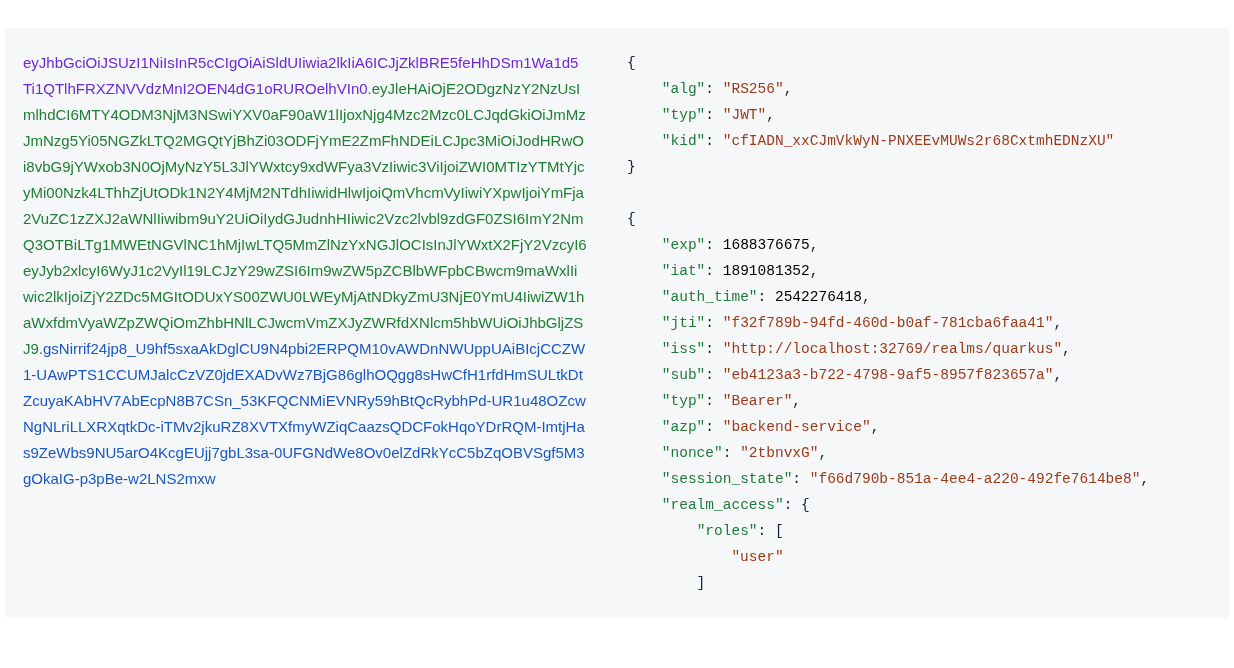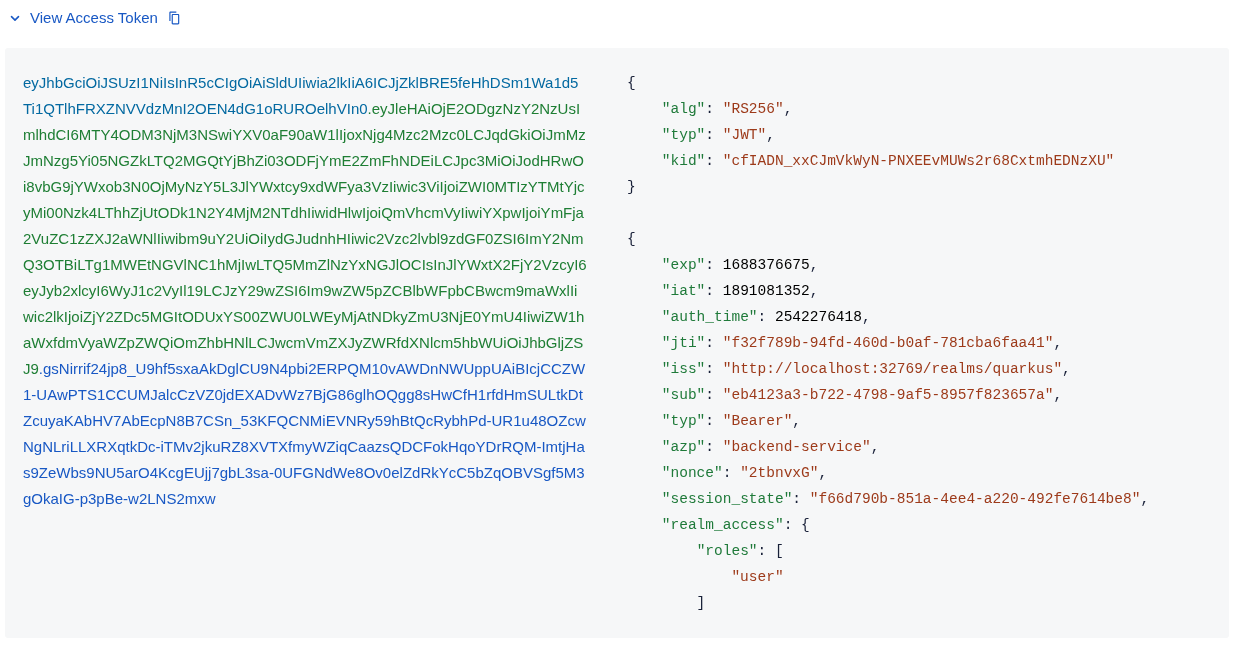--- a/index.html
+++ b/index.html
@@ -68,53 +68,40 @@
   font-weight: 700;
   color: #0f172a;
 }
 .encoded {
   font-family: -apple-system, BlinkMacSystemFont, "Segoe UI", Arial, sans-serif;
   font-size: 15px;
   line-height: 26px;
   word-break: break-all;
   overflow-wrap: anywhere;
 }
-.encoded .seg-header { color: #0369a1; }
+.encoded .seg-header { color: #6d28d9; }
 .encoded .seg-payload { color: #1e7e34; }
 .encoded .seg-sig { color: #1858C4; }
 
 pre.decoded {
   margin: 0;
   font-family: "SFMono-Regular", Consolas, "Liberation Mono", Menlo, monospace;
   font-size: 14.5px;
   line-height: 26px;
   white-space: pre;
   color: #182038;
 }
 .jk { color: #1f7a3a; }  
 .js { color: #9d3a1a; }  
 .jn { color: #000000; text-align: center; }  
 </style>
 </head>
 <body>
 
 <div class="page">
-  <div class="toggle-row">
-    <span class="chev">
-      <svg width="14" height="14" viewBox="0 0 20 20" fill="none" stroke="currentColor" stroke-width="2.2" stroke-linecap="round" stroke-linejoin="round">
-          <polyline points="5 8 10 13 15 8"></polyline>
-        </svg>
-    </span>
-    <span class="link">View Access Token</span>
-    <span class="copy-icon">
-      <svg width="14" height="14" viewBox="0 0 24 24" fill="currentColor">
-          <path d="M16 1H6C4.9 1 4 1.9 4 3v14h2V3h10V1zm3 4H10C8.9 5 8 5.9 8 7v14c0 1.1.9 2 2 2h9c1.1 0 2-.9 2-2V7c0-1.1-.9-2-2-2zm0 16H10V7h9v14z"></path>
-        </svg>
-    </span>
-  </div>
 
   <div class="panel">
     <div class="col">
       <div class="encoded"><span class="seg-header">eyJhbGciOiJSUzI1NiIsInR5cCIgOiAiSldUIiwia2lkIiA6ICJjZklBRE5feHhDSm1Wa1d5Ti1QTlhFRXZNVVdzMnI2OEN4dG1oRUROelhVIn0</span><span class="seg-payload">.</span><span class="seg-payload">eyJleHAiOjE2ODgzNzY2NzUsImlhdCI6MTY4ODM3NjM3NSwiYXV0aF90aW1lIjoxNjg4Mzc2Mzc0LCJqdGkiOiJmMzJmNzg5Yi05NGZkLTQ2MGQtYjBhZi03ODFjYmE2ZmFhNDEiLCJpc3MiOiJodHRwOi8vbG9jYWxob3N0OjMyNzY5L3JlYWxtcy9xdWFya3VzIiwic3ViIjoiZWI0MTIzYTMtYjcyMi00Nzk4LThhZjUtODk1N2Y4MjM2NTdhIiwidHlwIjoiQmVhcmVyIiwiYXpwIjoiYmFja2VuZC1zZXJ2aWNlIiwibm9uY2UiOiIydGJudnhHIiwic2Vzc2lvbl9zdGF0ZSI6ImY2NmQ3OTBiLTg1MWEtNGVlNC1hMjIwLTQ5MmZlNzYxNGJlOCIsInJlYWxtX2FjY2VzcyI6eyJyb2xlcyI6WyJ1c2VyIl19LCJzY29wZSI6Im9wZW5pZCBlbWFpbCBwcm9maWxlIiwic2lkIjoiZjY2ZDc5MGItODUxYS00ZWU0LWEyMjAtNDkyZmU3NjE0YmU4IiwiZW1haWxfdmVyaWZpZWQiOmZhbHNlLCJwcmVmZXJyZWRfdXNlcm5hbWUiOiJhbGljZSJ9</span><span class="seg-sig">.</span><span class="seg-sig">gsNirrif24jp8_U9hf5sxaAkDglCU9N4pbi2ERPQM10vAWDnNWUppUAiBIcjCCZW1-UAwPTS1CCUMJalcCzVZ0jdEXADvWz7BjG86glhOQgg8sHwCfH1rfdHmSULtkDtZcuyaKAbHV7AbEcpN8B7CSn_53KFQCNMiEVNRy59hBtQcRybhPd-UR1u48OZcwNgNLriLLXRXqtkDc-iTMv2jkuRZ8XVTXfmyWZiqCaazsQDCFokHqoYDrRQM-ImtjHas9ZeWbs9NU5arO4KcgEUjj7gbL3sa-0UFGNdWe8Ov0elZdRkYcC5bZqOBVSgf5M3gOkaIG-p3pBe-w2LNS2mxw</span></div>
     </div>
 
     <div class="col">
       <pre class="decoded" id="decoded-pre">{
     <span class="jk">"alg"</span>: <span class="js">"RS256"</span>,
     <span class="jk">"typ"</span>: <span class="js">"JWT"</span>,

